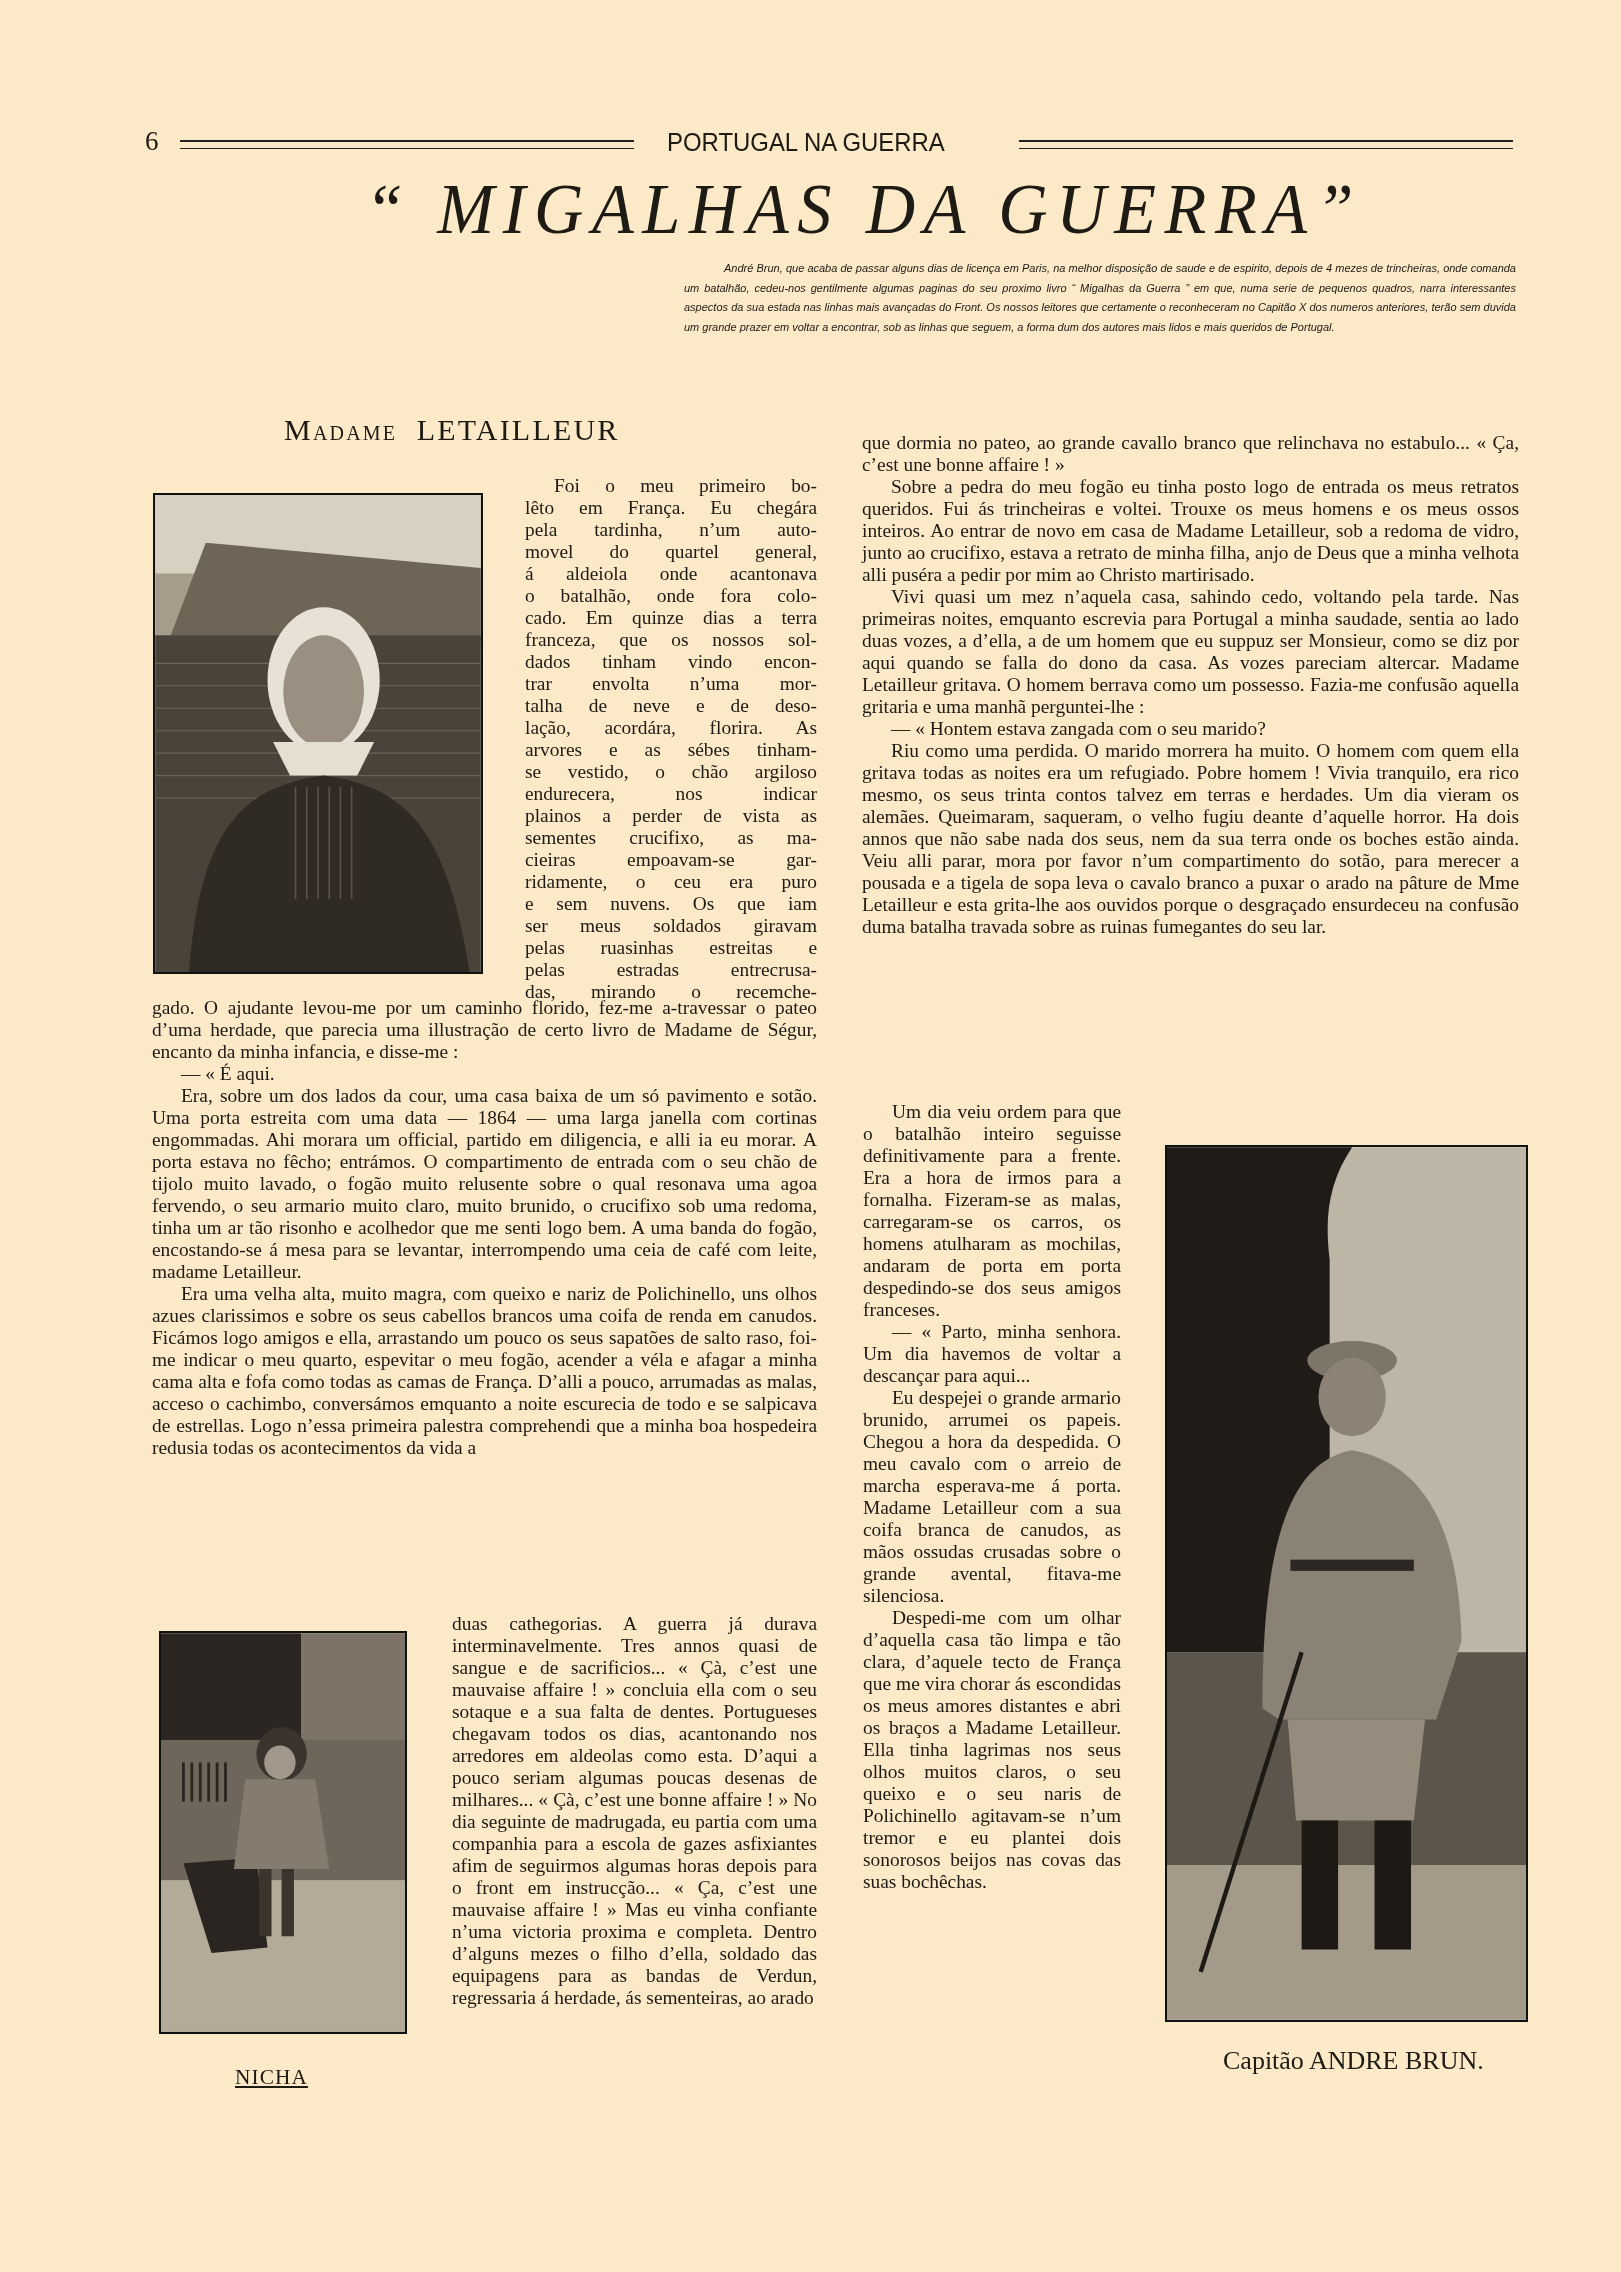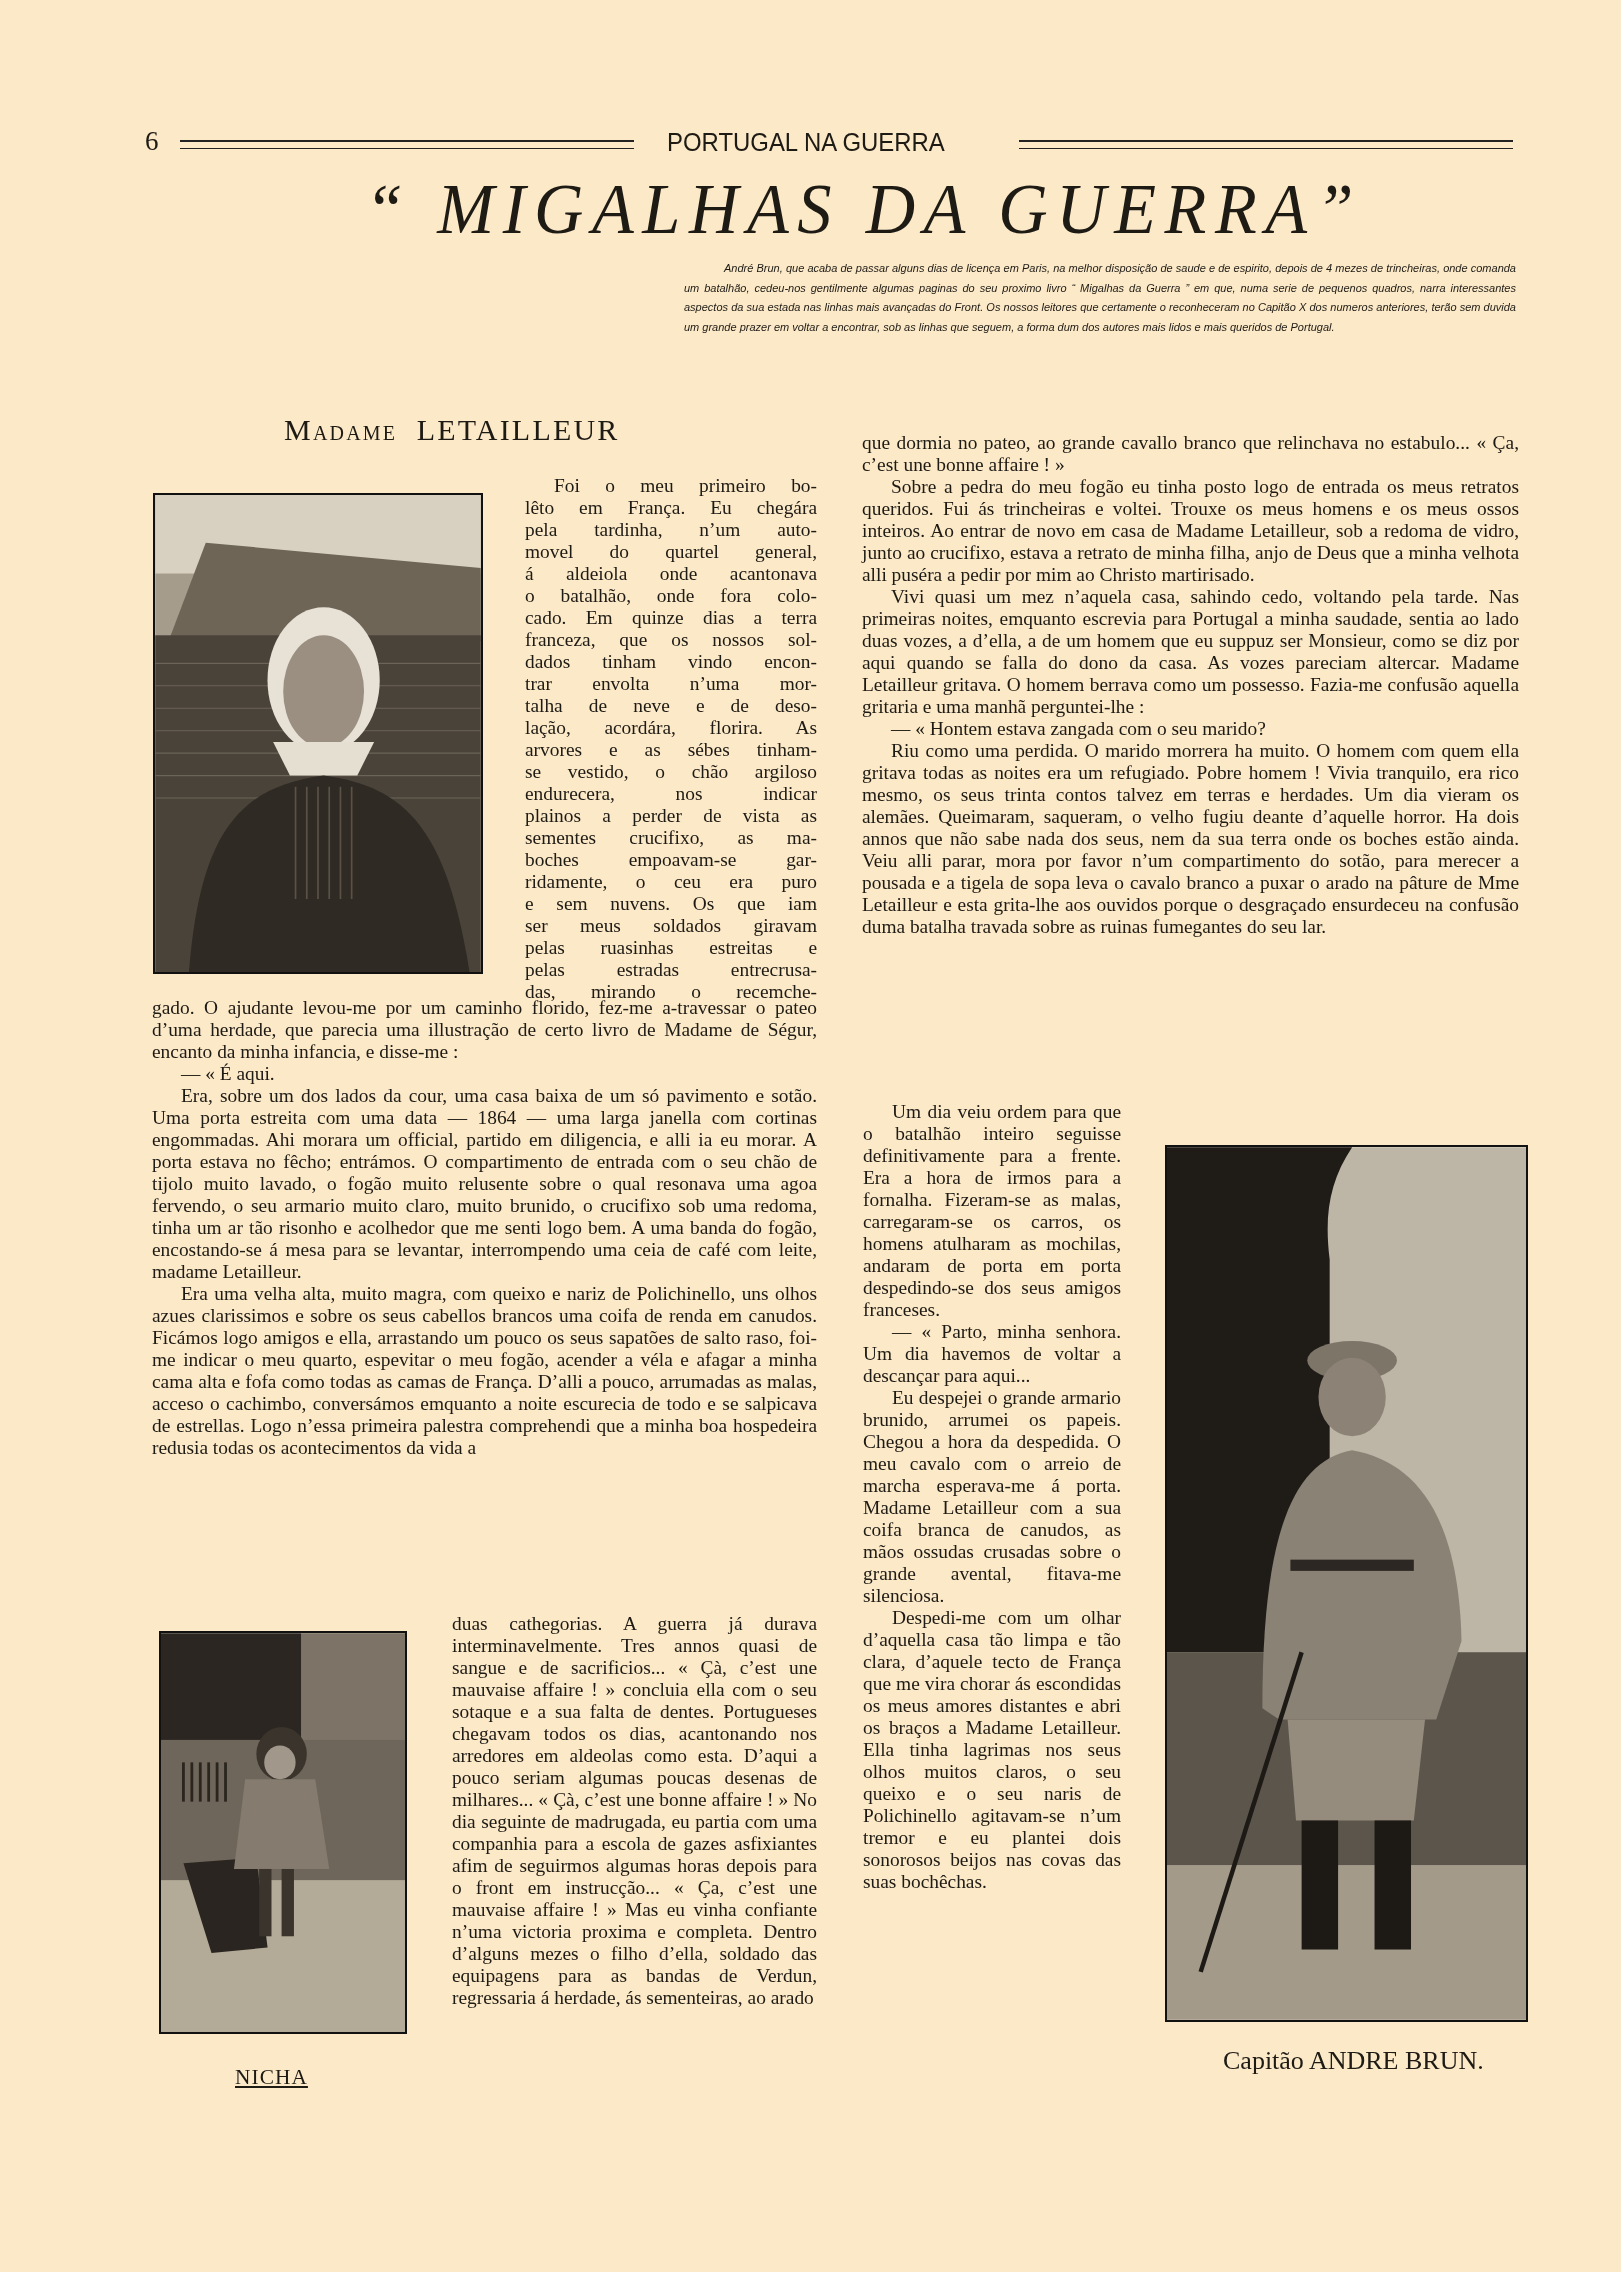--- a/index.html
+++ b/index.html
@@ -100,21 +100,21 @@
   <span class="ln">franceza, que os nossos sol-</span>
   <span class="ln">dados tinham vindo encon-</span>
   <span class="ln">trar envolta n’uma mor-</span>
   <span class="ln">talha de neve e de deso-</span>
   <span class="ln">lação, acordára, florira. As</span>
   <span class="ln">arvores e as sébes tinham-</span>
   <span class="ln">se vestido, o chão argiloso</span>
   <span class="ln">endurecera, nos indicar</span>
   <span class="ln">plainos a perder de vista as</span>
   <span class="ln">sementes crucifixo, as ma-</span>
-  <span class="ln">boches empoavam-se gar-</span>
+  <span class="ln">cieiras empoavam-se gar-</span>
   <span class="ln">ridamente, o ceu era puro</span>
   <span class="ln">e sem nuvens. Os que iam</span>
   <span class="ln">ser meus soldados giravam</span>
   <span class="ln">pelas ruasinhas estreitas e</span>
   <span class="ln">pelas estradas entrecrusa-</span>
   <span class="ln">das, mirando o recemche-</span>
 </div>
 
 <div class="abs body-text" style="left:152px; top:997px; width:665px;">
   <p class="noind">gado. O ajudante levou-me por um caminho florido, fez-me a-travessar o pateo d’uma herdade, que parecia uma illustração de certo livro de Madame de Ségur, encanto da minha infancia, e disse-me :</p>

